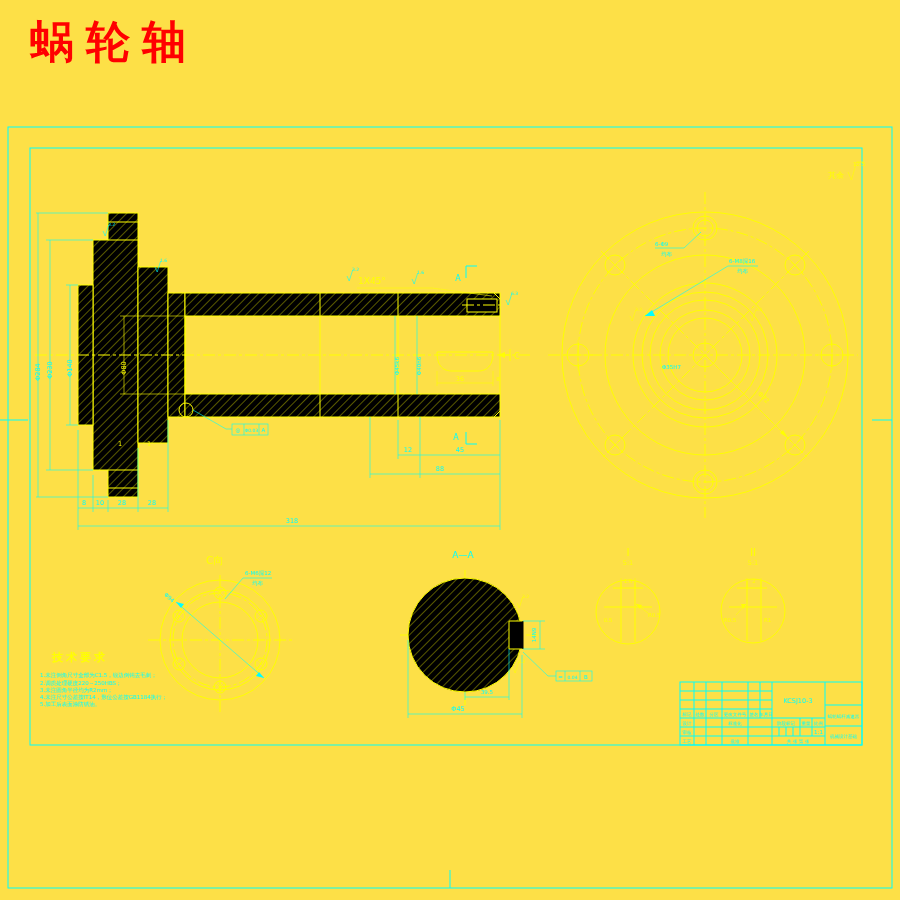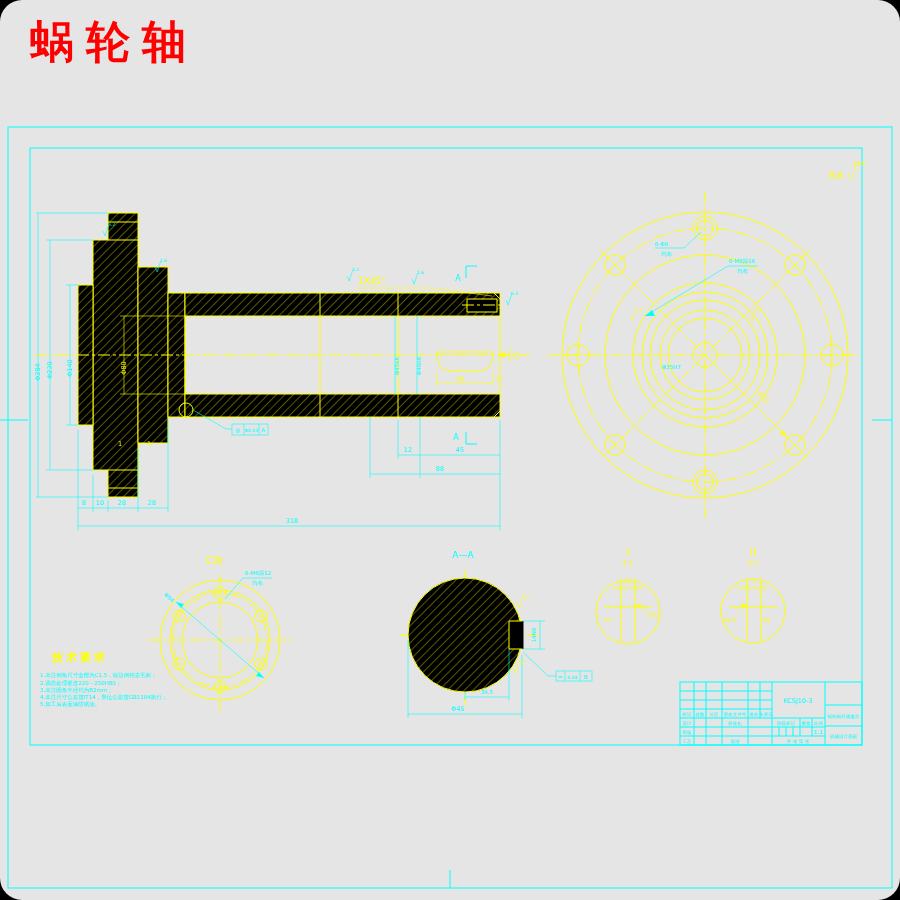--- a/index.html
+++ b/index.html
@@ -1,17 +1,17 @@
 <!DOCTYPE html>
 <html><head>
 <meta charset="utf-8">
 <style>
   html,body{margin:0;padding:0;background:#000;}
-  .canvas{position:relative;width:900px;height:900px;background:#e5e5e5;overflow:hidden;
-          font-family:"DejaVu Sans",sans-serif;border-radius:22px;}
+  .canvas{position:relative;width:900px;height:900px;background:#fde047;overflow:hidden;
+          font-family:"DejaVu Sans",sans-serif;}
   .title{position:absolute;left:30px;top:20px;font-family:"DejaVu Serif",serif;
          font-weight:bold;font-size:44px;color:#f00;letter-spacing:12px;line-height:1;}
   svg{position:absolute;left:0;top:0;}
   .y{stroke:#ffff00;fill:none;stroke-width:1;}
   .c{stroke:#00ffff;fill:none;stroke-width:1;}
   .yt{stroke:#ffff00;fill:none;stroke-width:0.6;}
   .ct{stroke:#00ffff;fill:none;stroke-width:0.6;}
   .dash{stroke-dasharray:12 3 3 3;}
   .hf{fill:url(#h45);stroke:#ffff00;stroke-width:1;}
   .blk{fill:#000;stroke:none;}

